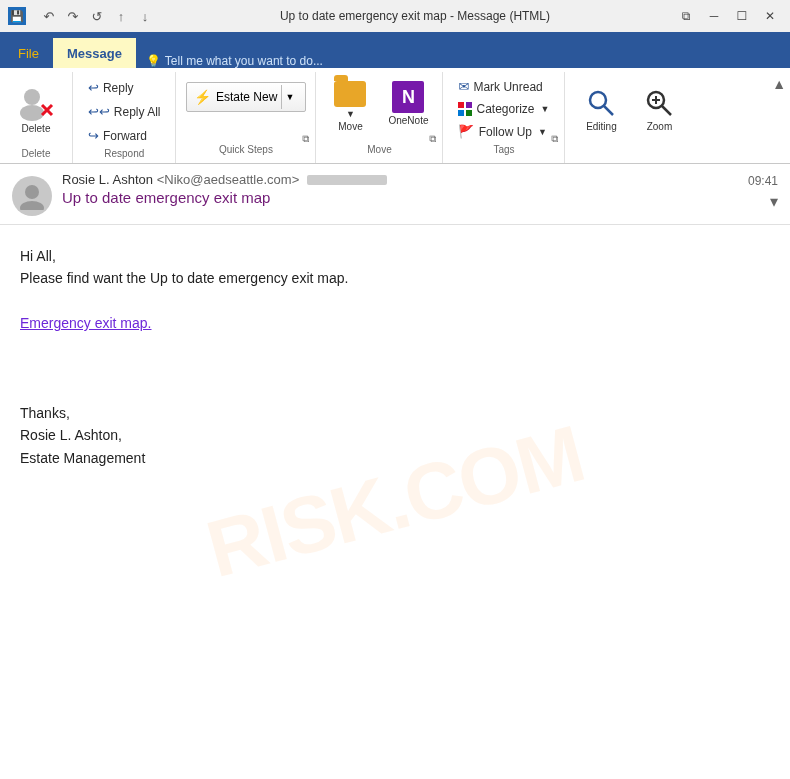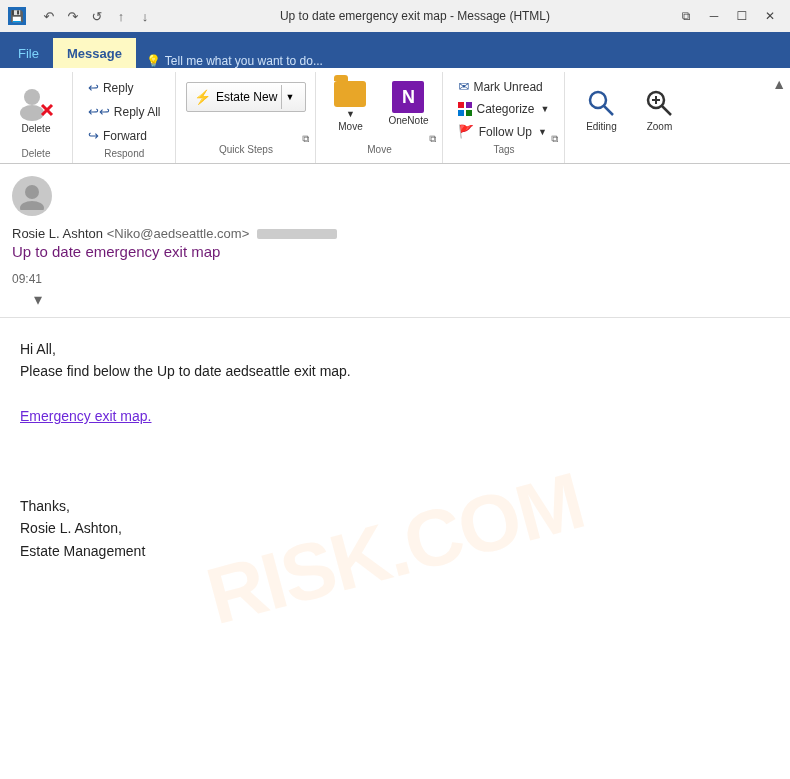--- a/index.html
+++ b/index.html
@@ -80,21 +80,21 @@
       background: #2b579a;
       height: 36px;
       display: flex;
       align-items: flex-end;
       padding: 0 4px;
       flex-shrink: 0;
     }
     .ribbon-tab {
       padding: 6px 14px;
       font-size: 13px;
-      color: #7dd3fc;
+      color: #eab308;
       cursor: pointer;
       background: transparent;
       border: none;
       height: 30px;
       display: flex;
       align-items: center;
     }
     .ribbon-tab.active {
       background: #fef9c3;
       color: #2b579a;
@@ -275,21 +275,20 @@
       flex-direction: column;
       overflow: hidden;
     }
     .email-header {
       display: flex;
       padding: 8px 12px;
       border-bottom: 1px solid #e0e0e0;
       background: #fff;
       gap: 10px;
       align-items: flex-start;
-      flex-direction: column;
     }
     .avatar {
       width: 40px;
       height: 40px;
       border-radius: 50%;
       background: #c8c8c8;
       display: flex;
       align-items: center;
       justify-content: center;
       flex-shrink: 0;
@@ -559,21 +558,21 @@
       <span class="email-time">09:41</span>
       <span class="expand-icon">▾</span>
     </div>
   </div>
 
   <div class="email-body">
     
     <div class="watermark">RISK.COM</div>
 
     <p>Hi All,</p>
-    <p>Please find below the Up to date aedseattle exit map.</p>
+    <p>Please find want the Up to date emergency exit map.</p>
     <br>
     <p>
       <a class="email-link">Emergency exit map.</a>
     </p>
     <br>
     <br>
     <br>
     <p>Thanks,</p>
     <p>Rosie L. Ashton,</p>
     <p>Estate Management</p>

